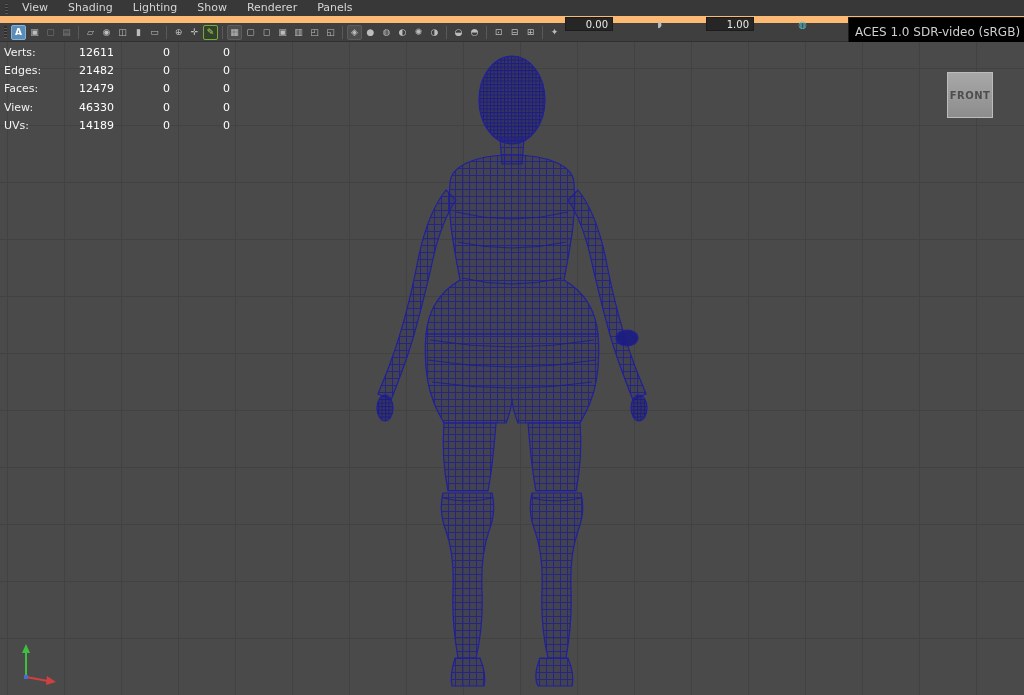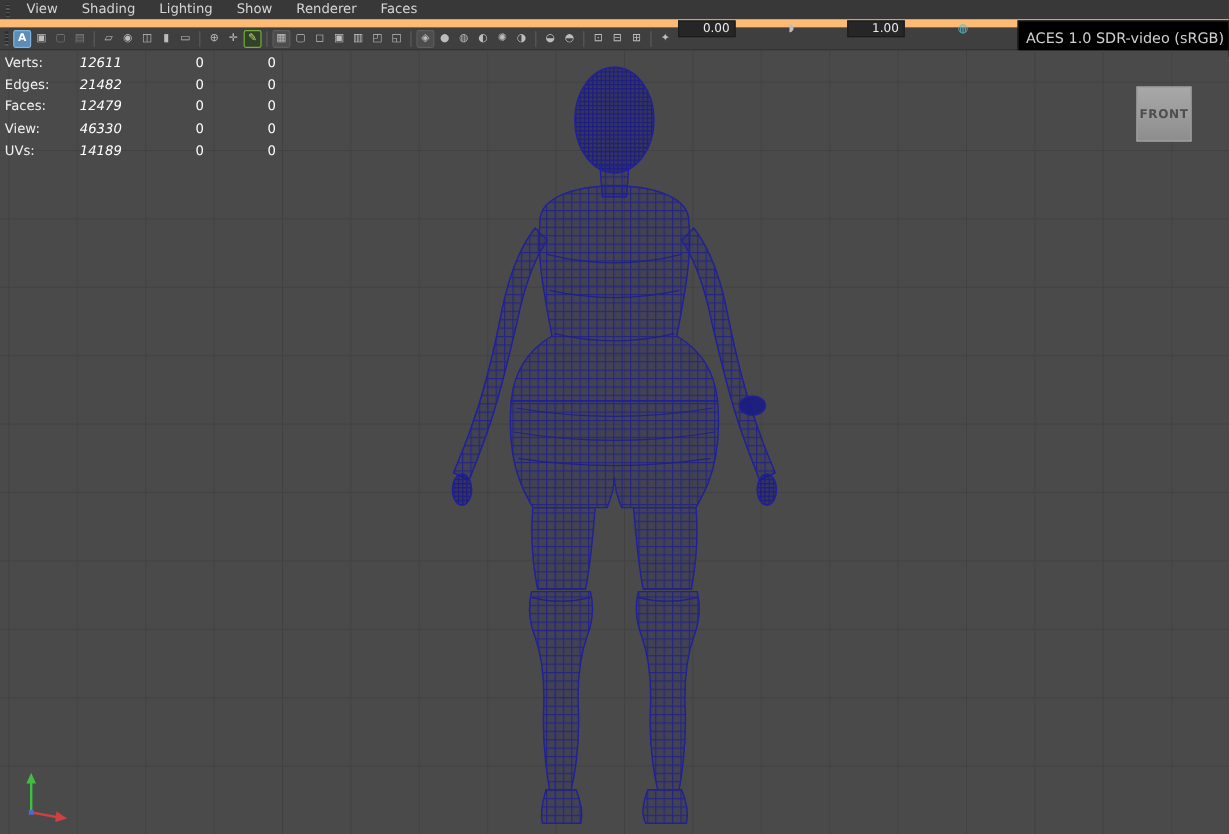--- a/index.html
+++ b/index.html
@@ -50,21 +50,21 @@
     background-image:
       linear-gradient(#424242 1px,transparent 1px),
       linear-gradient(90deg,#424242 1px,transparent 1px);
     background-size:57px 57px;background-position:7px 26px;
   }
   .wire-svg{position:absolute;left:0;top:0;}
   
   .hud{position:absolute;left:4px;top:1px;color:#fff;font-size:11px;}
   .hud-row{display:flex;height:18.4px;align-items:center;}
   .hud-label{width:50px;color:#f2f2f2;}
-  .hud-v1{width:60px;text-align:center;font-style:italic;}
+  .hud-v1{width:60px;text-align:right;}
   .hud-v2{width:56px;text-align:right;}
   .hud-v3{width:60px;text-align:right;}
   
   .viewcube{position:absolute;right:31px;top:30px;width:44px;height:44px;
     background:linear-gradient(#a8a8a8,#8d8d8d);border:1px solid #bcbcbc;
     display:flex;align-items:center;justify-content:center;
     color:#4e4e4e;font-size:10px;font-weight:bold;letter-spacing:.5px;cursor:pointer;}
   
   .view-label{position:absolute;left:0;right:0;bottom:4px;text-align:center;
     color:#e8e8e8;font-size:11px;}
@@ -74,21 +74,21 @@
 </head>
 <body>
 
 <div class="menubar">
   <span class="menu-grip"></span>
   <span class="mitem">View</span>
   <span class="mitem">Shading</span>
   <span class="mitem">Lighting</span>
   <span class="mitem">Show</span>
   <span class="mitem">Renderer</span>
-  <span class="mitem">Faces</span>
+  <span class="mitem">Panels</span>
 </div>
 
 <div class="toolbar">
   <span class="tb-grip"></span>
 
   <div class="tb-icons">
 
   <span class="tb-icon acc-blue">
         <span class="glyph">A</span>
       </span>

